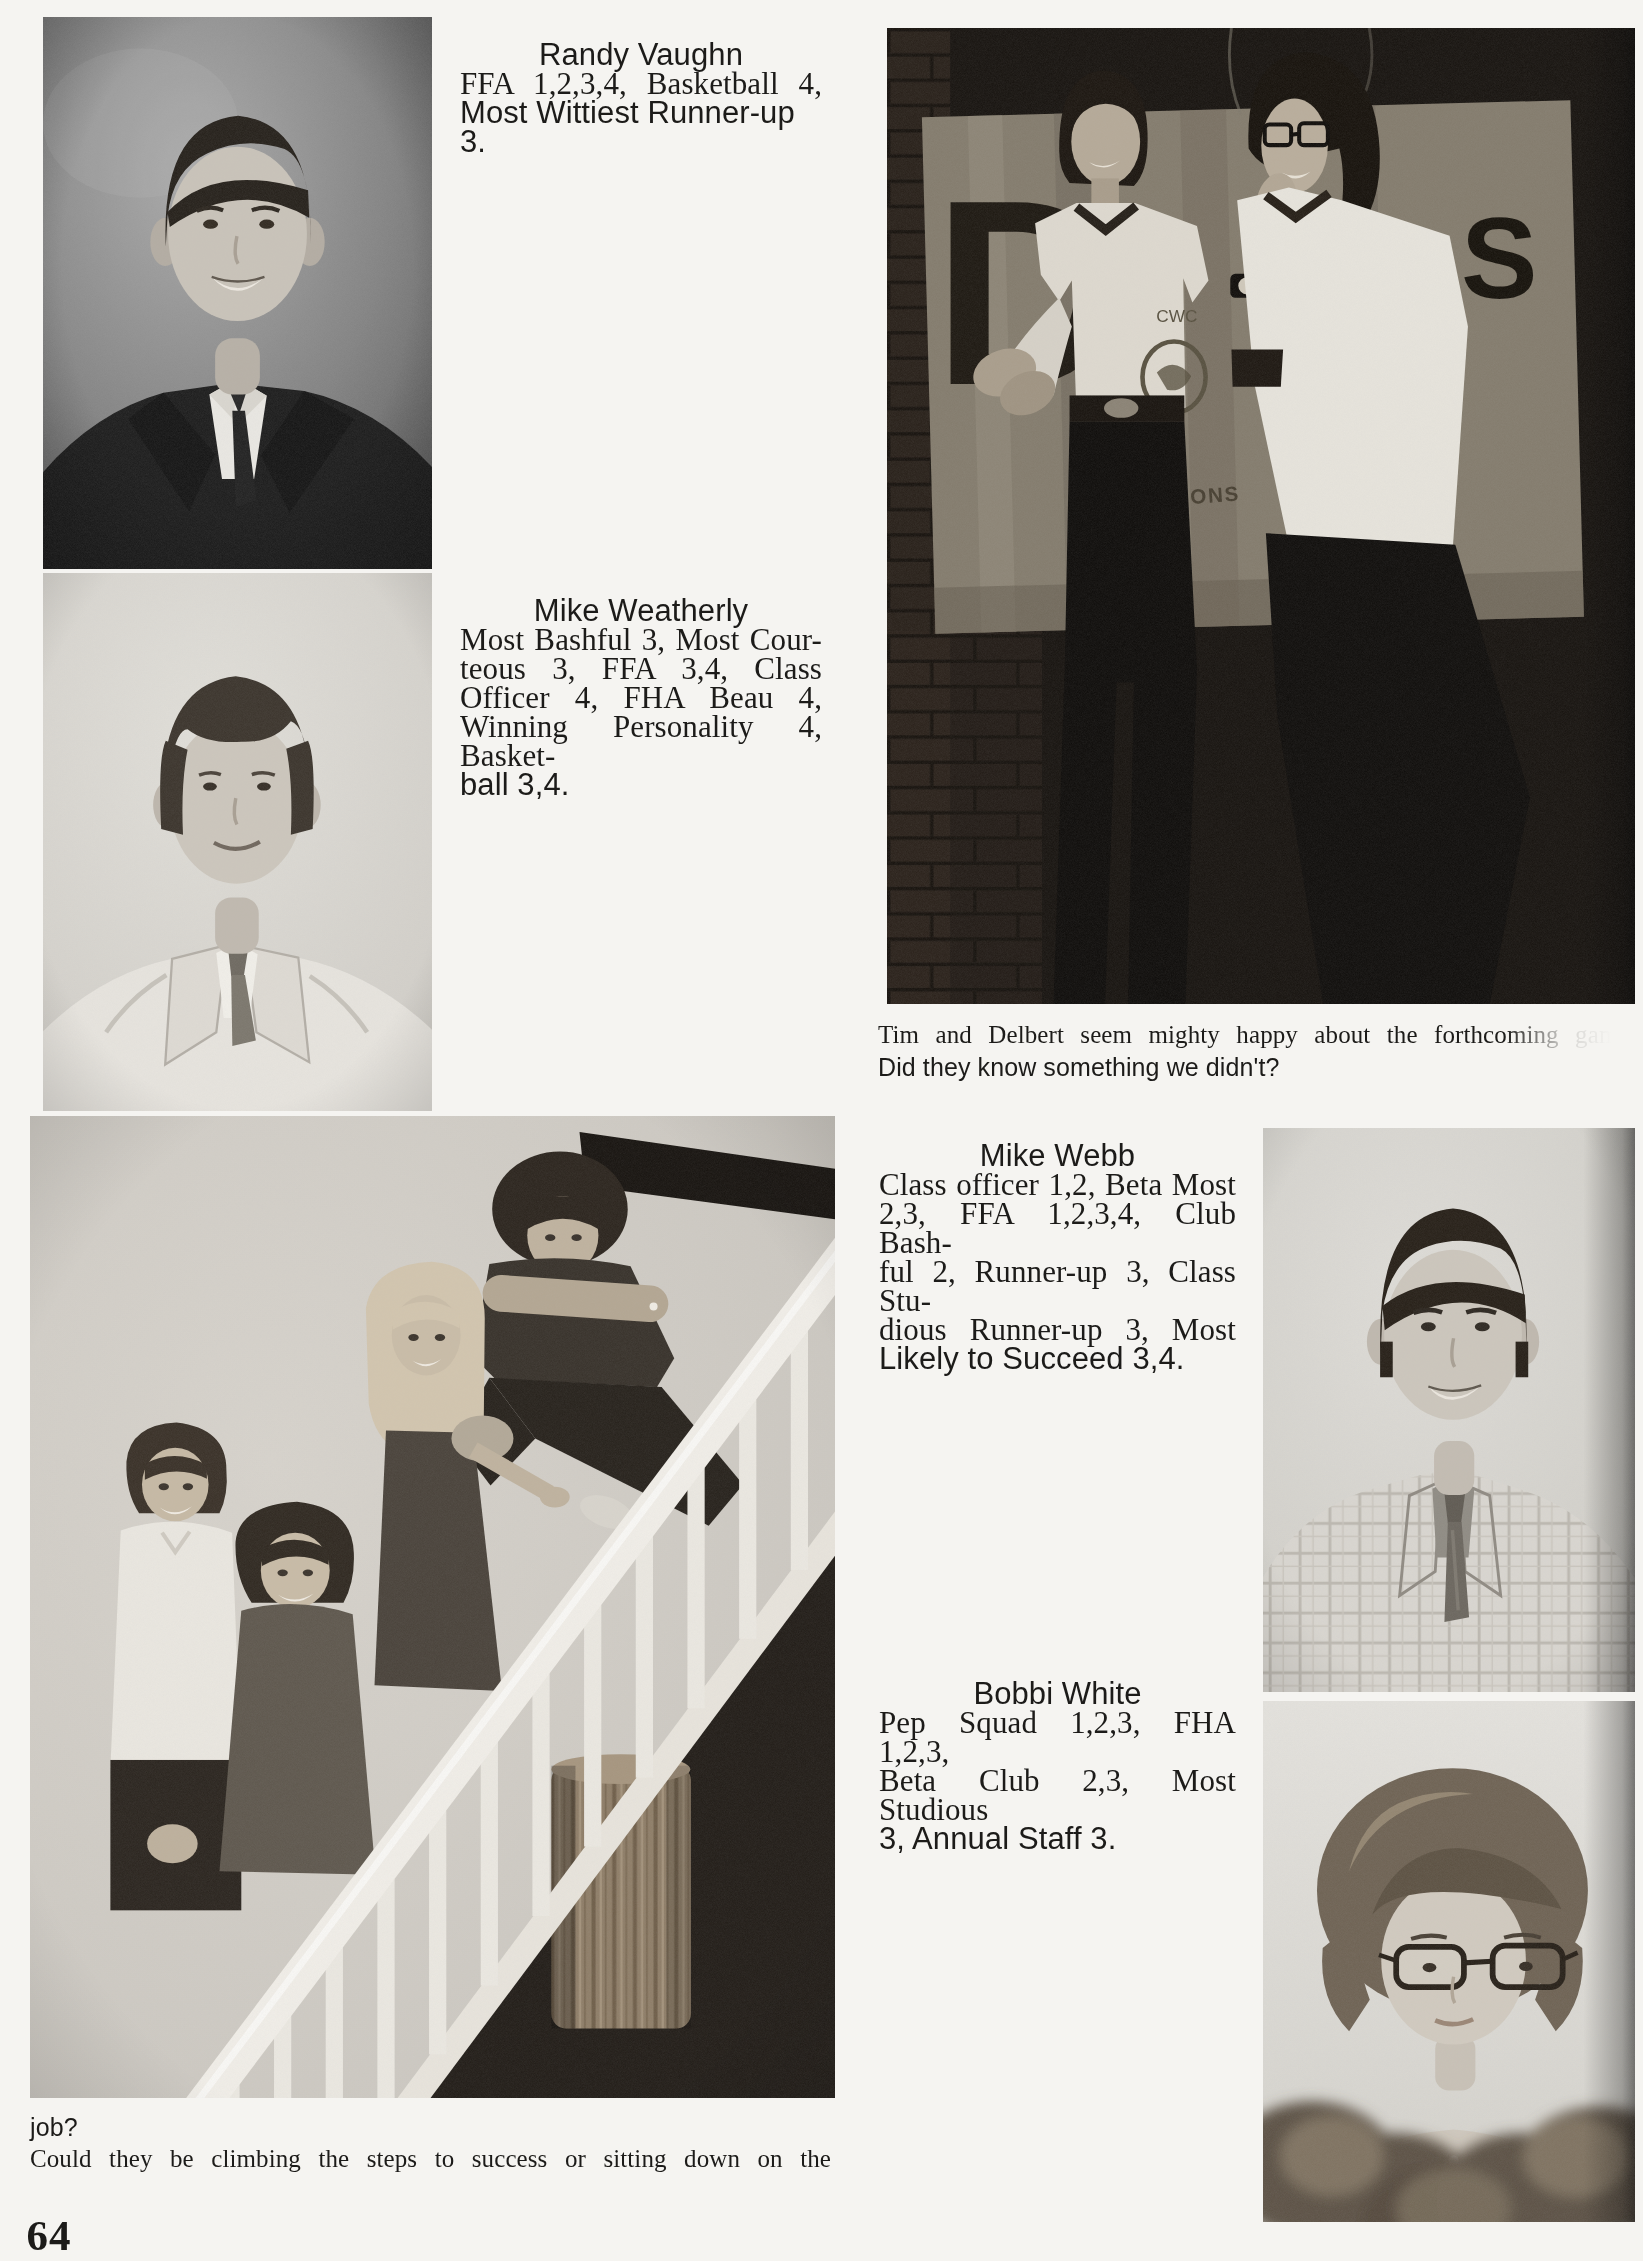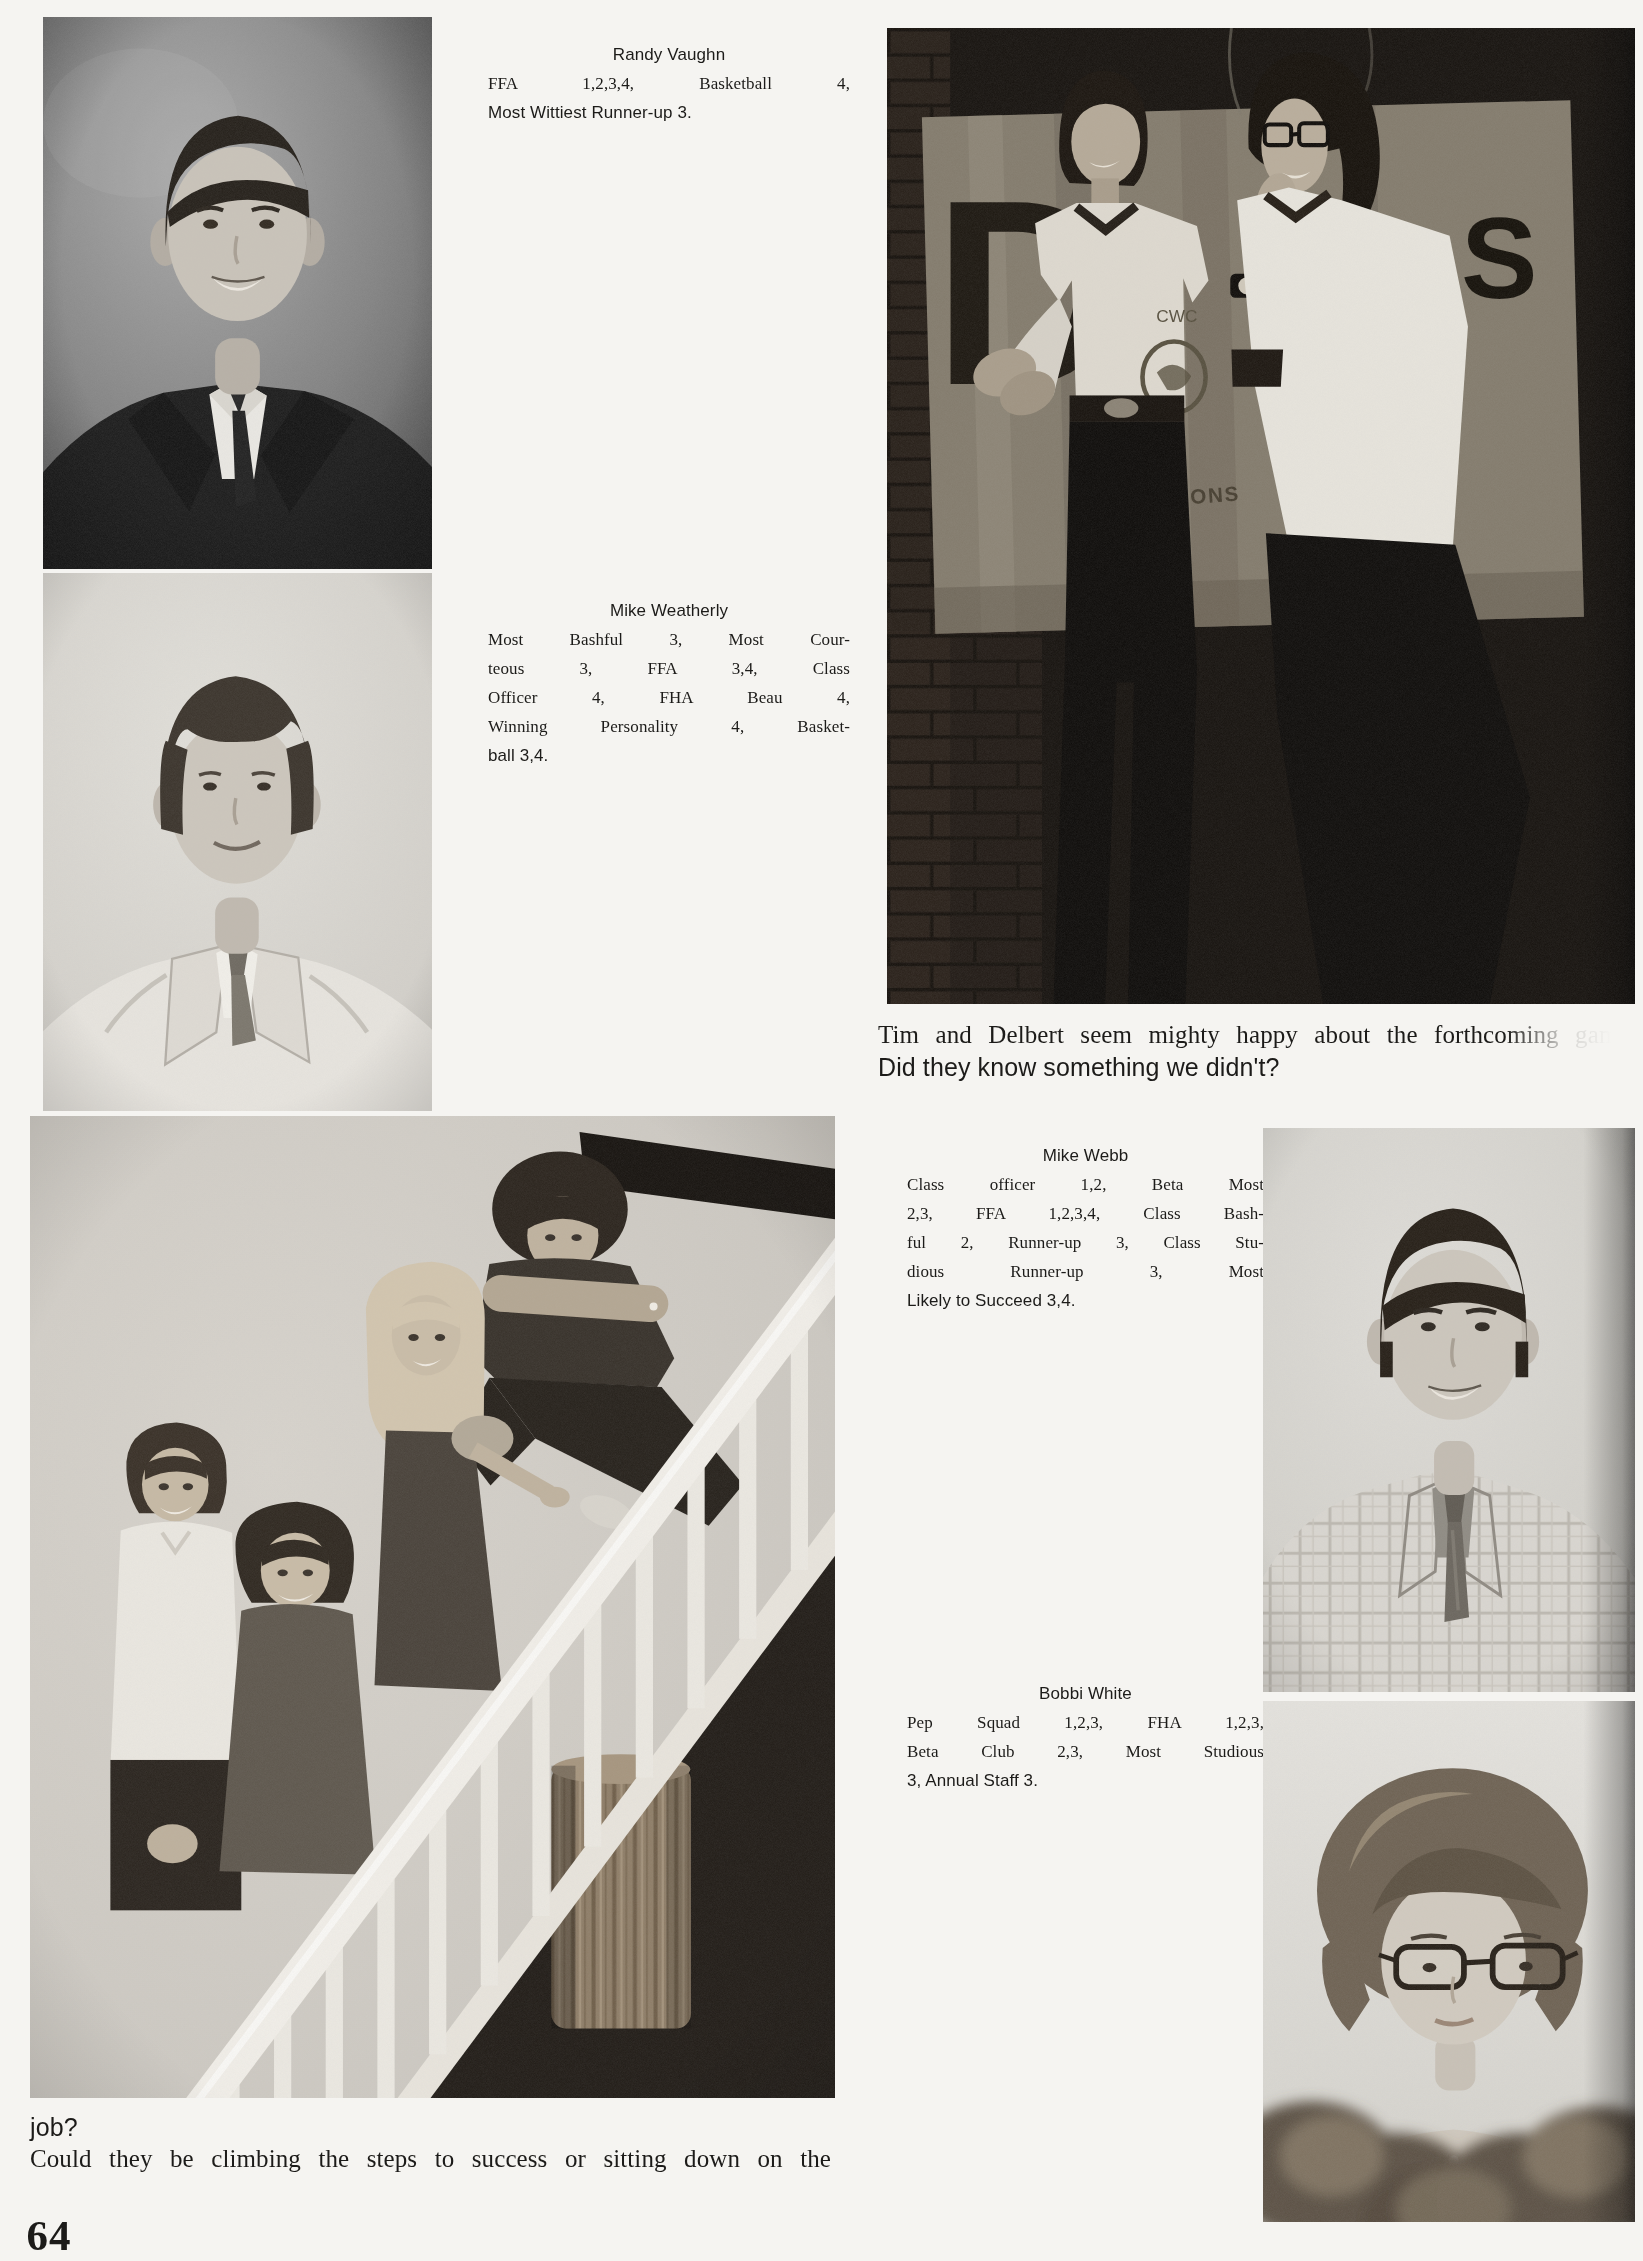--- a/index.html
+++ b/index.html
@@ -8,21 +8,21 @@
     width: 1644px;
     height: 2261px;
     background: #f5f4f1;
     overflow: hidden;
     font-family: "Liberation Sans", sans-serif;
     color: #1c1b19;
   }
   .photo { position: absolute; overflow: hidden; }
   .photo svg { display: block; width: 100%; height: 100%; }
 
-  .tblock { position: absolute; font-size: 17px; line-height: 29px; letter-spacing: 0.1px; margin-left: 28px; }
+  .tblock { position: absolute; font-size: 31px; line-height: 29px; letter-spacing: 0.1px; }
   .tblock .heading { text-align: center; }
   .jl { text-align: justify; text-align-last: justify; font-family: Liberation Serif, serif; }
   .ll { text-align: left; }
 
   .caption { position: absolute; font-size: 25px; line-height: 32px; letter-spacing: 0.1px; }
   .cap-line { position: relative; }
   .cap-fade {
     position: absolute; top: -2.3px; right: -5.7px; width: 138px; height: 36px;
     background: linear-gradient(90deg, rgba(245,244,241,0) 0%, rgba(245,244,241,0.85) 45%, #f5f4f1 78%);
     pointer-events: none;
@@ -244,21 +244,21 @@
     <div class="cap-line jl">
       <span>Tim and Delbert seem mighty happy about the forthcoming game.</span>
       <span class="cap-fade"></span>
     </div>
     <div class="cap-line ll">Did they know something we didn't?</div>
   </div>
 
   <div class="tblock" style="left:879px; top:1141px; width:357px;">
     <div class="heading">Mike Webb</div>
     <div class="jl">Class officer 1,2, Beta Most</div>
-    <div class="jl">2,3, FFA 1,2,3,4, Class Bash-</div>
+    <div class="jl">2,3, FFA 1,2,3,4, Club Bash-</div>
     <div class="jl">ful 2, Runner-up 3, Class Stu-</div>
     <div class="jl">dious Runner-up 3, Most</div>
     <div class="ll">Likely to Succeed 3,4.</div>
   </div>
 
   <div class="photo" style="left:1263px; top:1128px; width:372px; height:564px;">
     <svg viewBox="0 0 648 982" preserveAspectRatio="none">
       <defs>
         <radialGradient id="bgE" cx="0.4" cy="0.3" r="1">
           <stop offset="0" stop-color="#dedcd7"></stop>

